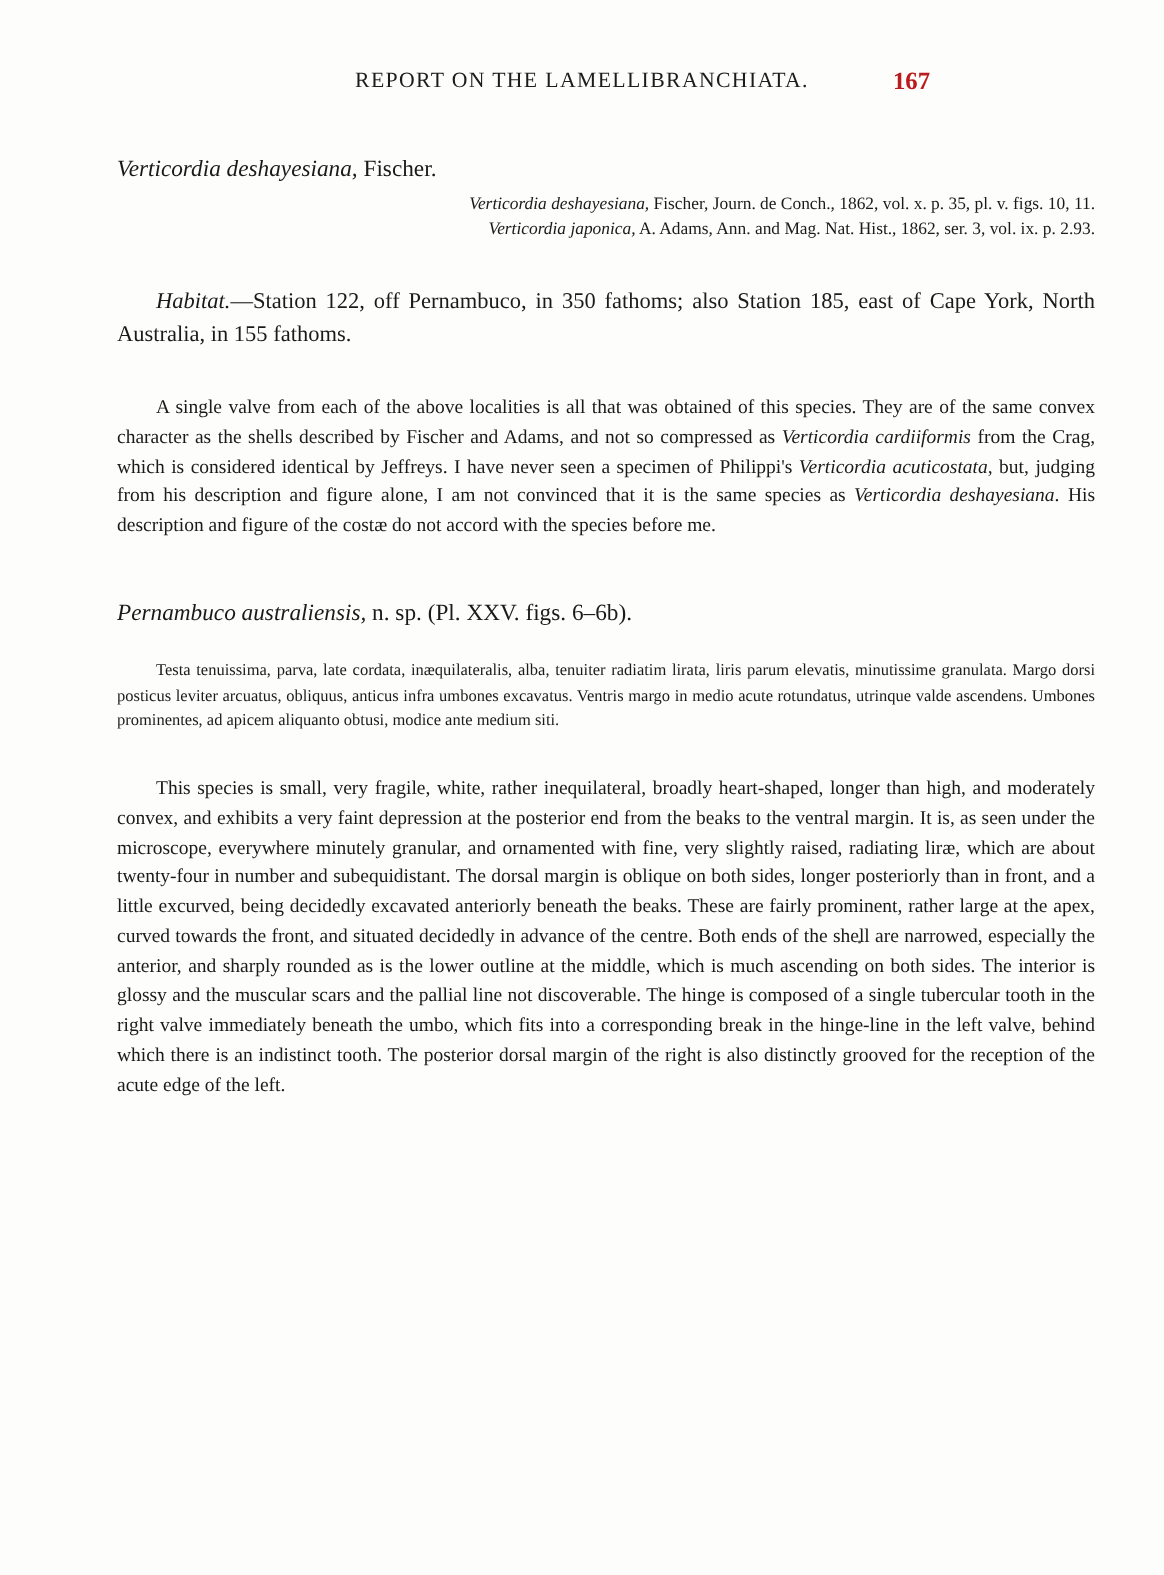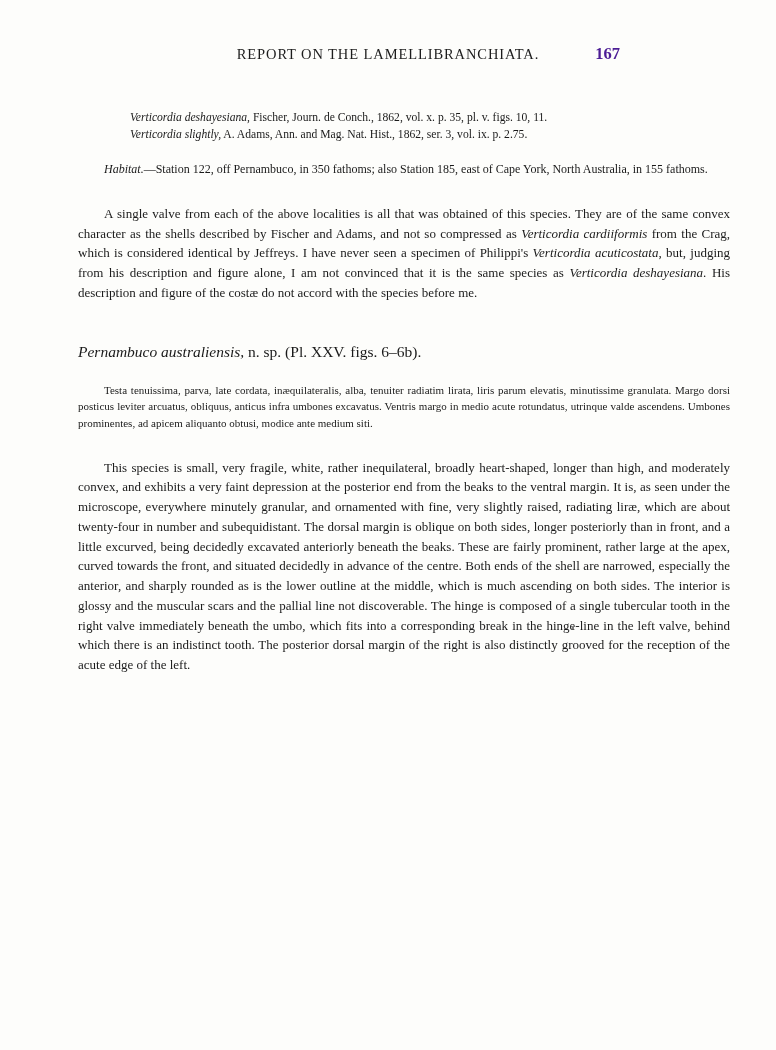--- a/index.html
+++ b/index.html
@@ -40,57 +40,58 @@
     font-variant: small-caps;
     text-transform: uppercase;
     color: #1c1c1c;
   }
   .folio {
     position: absolute;
     right: 36px;
     top: -2px;
     font-size: 16.5px;
     font-weight: bold;
-    color: #4c1d95;
+    color: #b91c1c;
   }
   .content {
     position: absolute;
     left: 78px;
     top: 104px;
     width: 652px;
   }
   .species-head {
     font-size: 15.5px;
     margin: 0 0 4px 0;
     text-indent: 0;
   }
   .species-head .ital {
     font-style: italic;
   }
   .refs {
     margin: 6px 0 0 0;
     padding-left: 52px;
     font-size: 11.6px;
     line-height: 1.45;
+    text-align: right;
   }
   .refs div {
     white-space: nowrap;
   }
   .refs .ital { font-style: italic; }
   p.body {
     font-size: 13px;
     line-height: 1.52;
     margin: 0;
     text-align: justify;
   }
   p.body.indent { text-indent: 26px; }
   p.habitat {
-    font-size: 12px;
+    font-size: 15px;
     line-height: 1.52;
-    margin: 16px 0 0 0;
+    margin: 28px 0 0 0;
     text-align: justify;
     text-indent: 26px;
   }
   .ital { font-style: italic; }
   .gap-lg { height: 26px; }
   .gap-md { height: 17px; }
   .gap-xl { height: 40px; }
   .latin-desc {
     font-size: 11px;
     line-height: 1.52;
@@ -113,27 +114,30 @@
 
 <div class="page">
 
   <div class="header">
     <div class="running-head">Report on the Lamellibranchiata.</div>
     <div class="folio">167</div>
   </div>
 
   <div class="content">
 
+    <div class="species-head">
+      <span class="ital">Verticordia deshayesiana,</span><span> Fischer.</span>
+    </div>
 
     <div class="refs">
       <div>
         <span class="ital">Verticordia deshayesiana,</span><span> Fischer, Journ. de Conch., 1862, vol. x. p. 35, pl. v. figs. 10, 11.</span>
       </div>
       <div>
-        <span class="ital">Verticordia slightly,</span><span> A. Adams, Ann. and Mag. Nat. Hist., 1862, ser. 3, vol. ix. p. 2.75.</span>
+        <span class="ital">Verticordia japonica,</span><span> A. Adams, Ann. and Mag. Nat. Hist., 1862, ser. 3, vol. ix. p. 2.93.</span>
       </div>
     </div>
 
     <p class="habitat">
       <span class="ital">Habitat.</span><span>—Station 122, off Pernambuco, in 350 fathoms; also Station 185, east of Cape York, North Australia, in 155 fathoms.</span>
     </p>
 
     <div class="gap-lg"></div>
 
     <p class="body indent">

